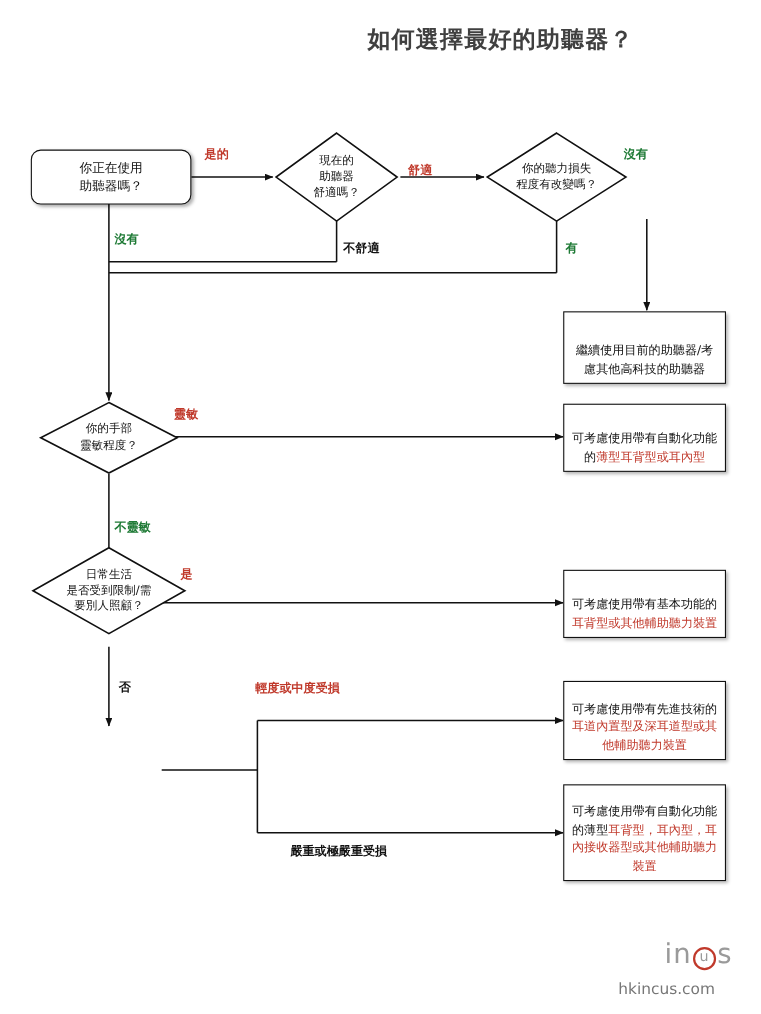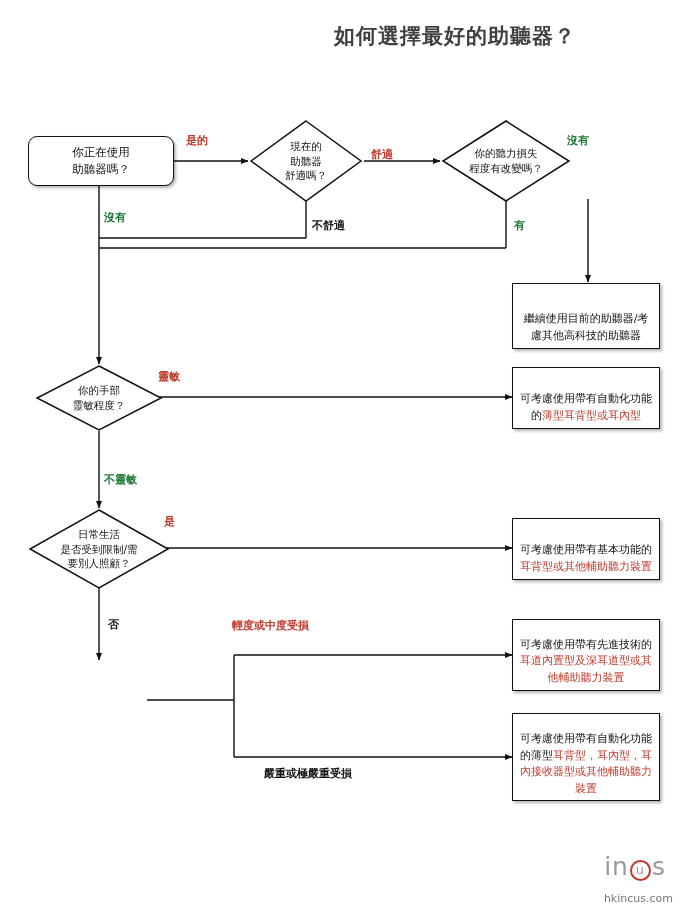--- a/index.html
+++ b/index.html
@@ -118,23 +118,23 @@
     height: 17px;
     line-height: 15px;
     text-align: center;
     font-size: 13px;
     color: #9a9a9a;
     vertical-align: 1px;
     margin: 0 1px;
   }
   .site {
     position: absolute;
-    right: 19px;
+    right: 42px;
     top: 892px;
-    font-size: 11px;
+    font-size: 14px;
     color: #777;
   }
 </style>
 </head>
 <body>
 
 <div id="canvas">
 
   <div class="title">如何選擇最好的助聽器？</div>
 
@@ -201,21 +201,21 @@
   </div>
 
   <div class="node-diamond" style="left:35px; top:364px; width:128px; height:68px;">
     <svg class="dshape" viewBox="0 0 128 68">
       <polygon points="64,2 126,34 64,66 2,34" fill="#fff" stroke="#111" stroke-width="1.5"></polygon>
     </svg>
     <div class="dtext" style="white-space:pre-line;text-align:center;">你的手部
 靈敏程度？</div>
   </div>
 
-  <div class="node-diamond" style="left:28px; top:508px; width:142px; height:82px;">
+  <div class="node-diamond" style="left:28px; top:496px; width:142px; height:82px;">
     <svg class="dshape" viewBox="0 0 142 82">
       <polygon points="71,2 140,41 71,80 2,41" fill="#fff" stroke="#111" stroke-width="1.5"></polygon>
     </svg>
     <div class="dtext" style="white-space:pre-line;">日常生活
 是否受到限制/需
 要別人照顧？</div>
   </div>
 
 
   <div class="node-box" style="left:512px; top:283px; width:148px; height:66px;">

